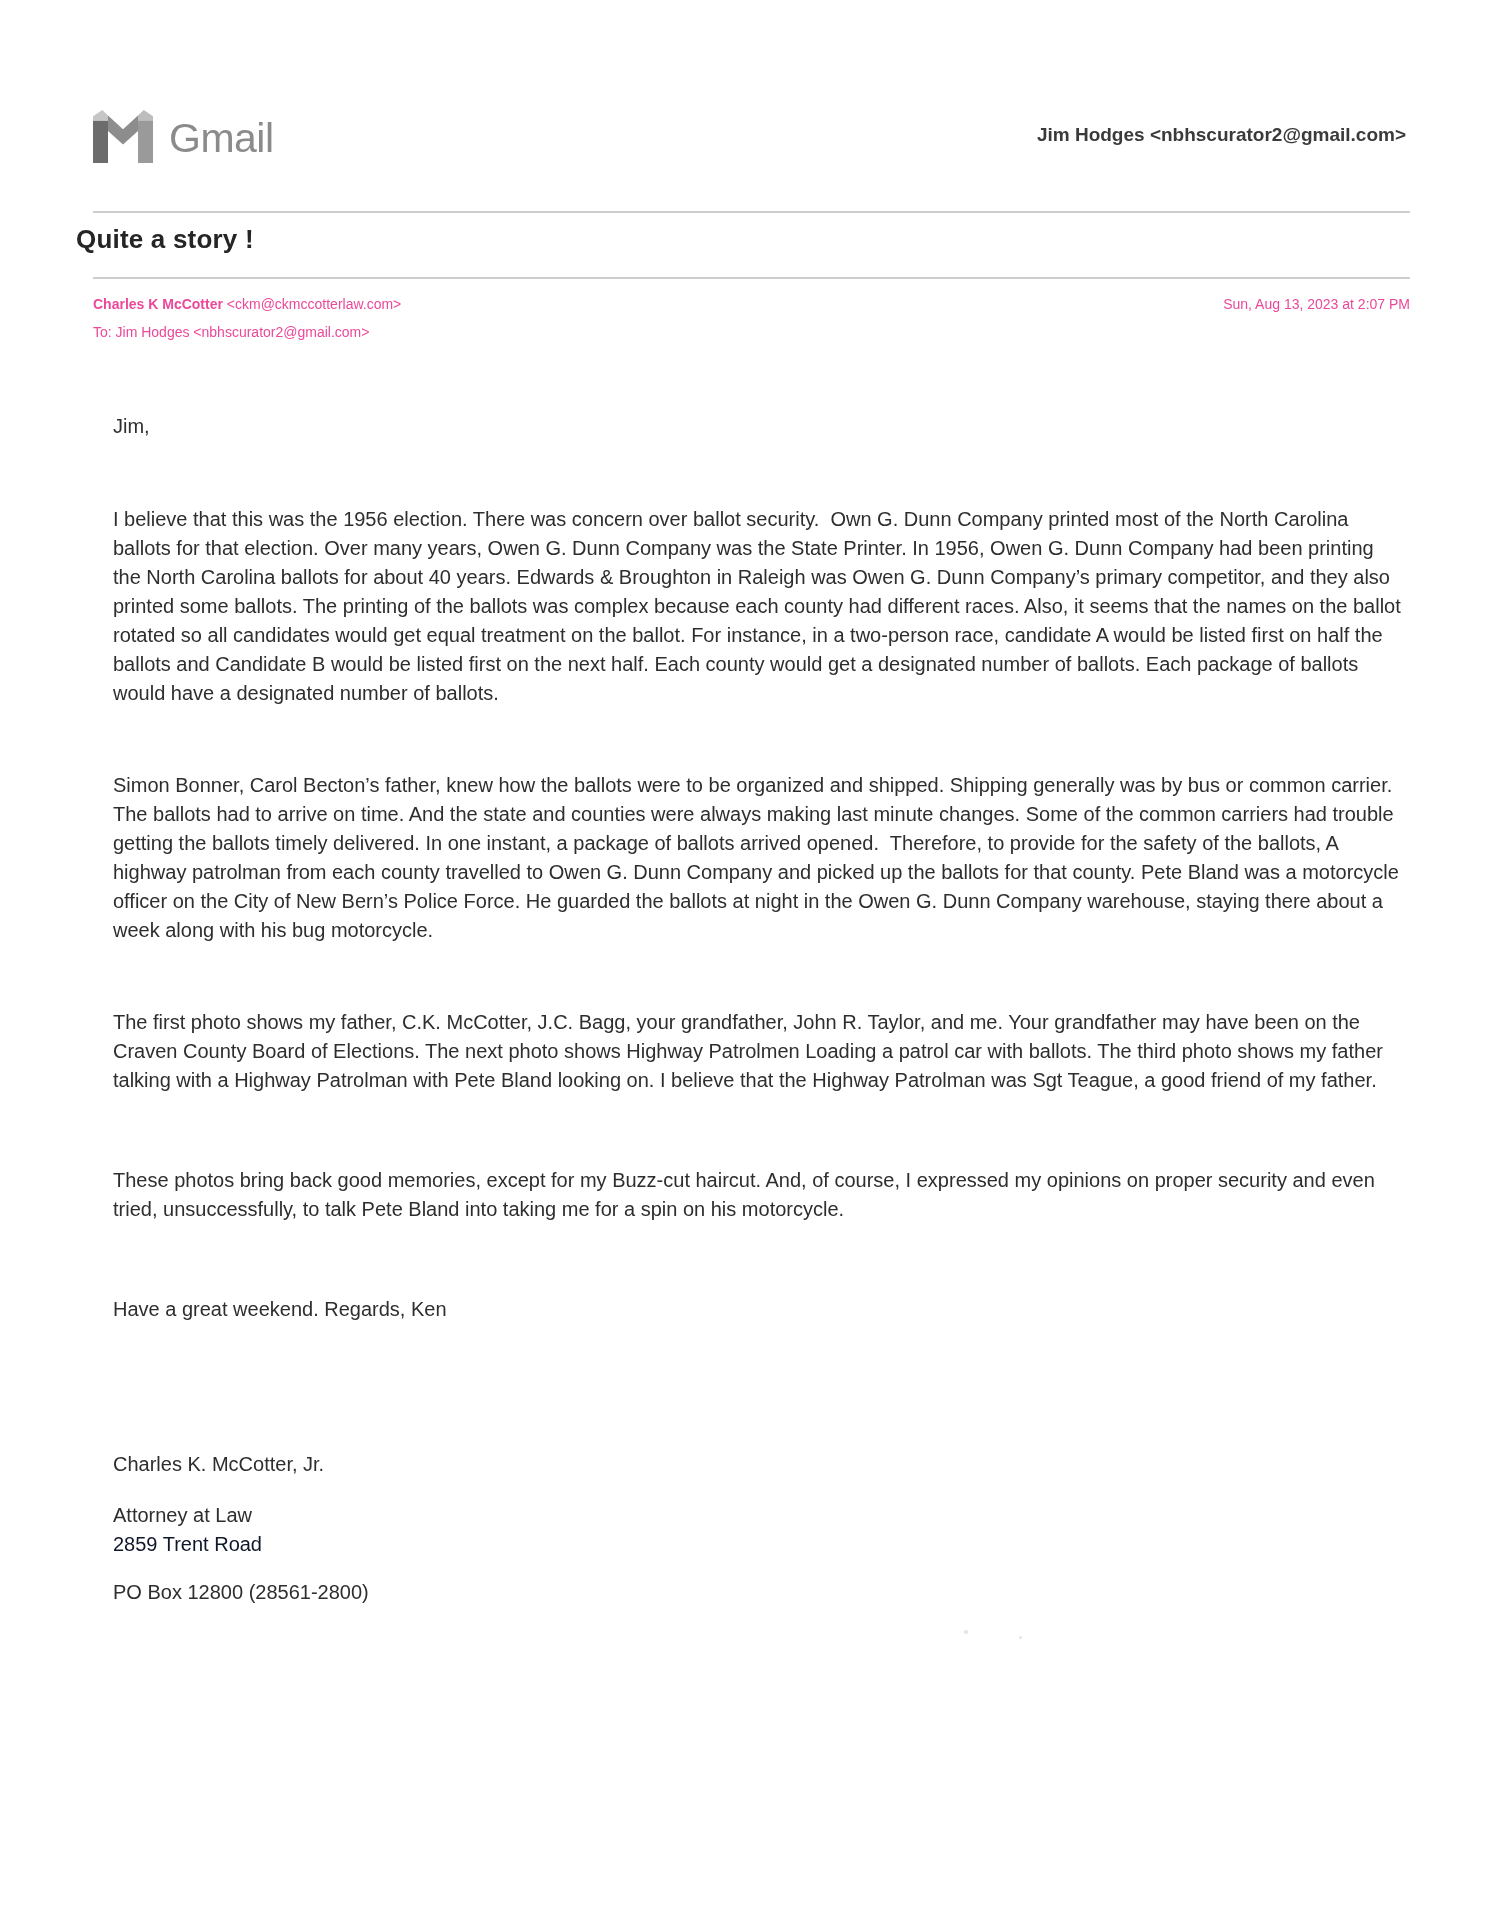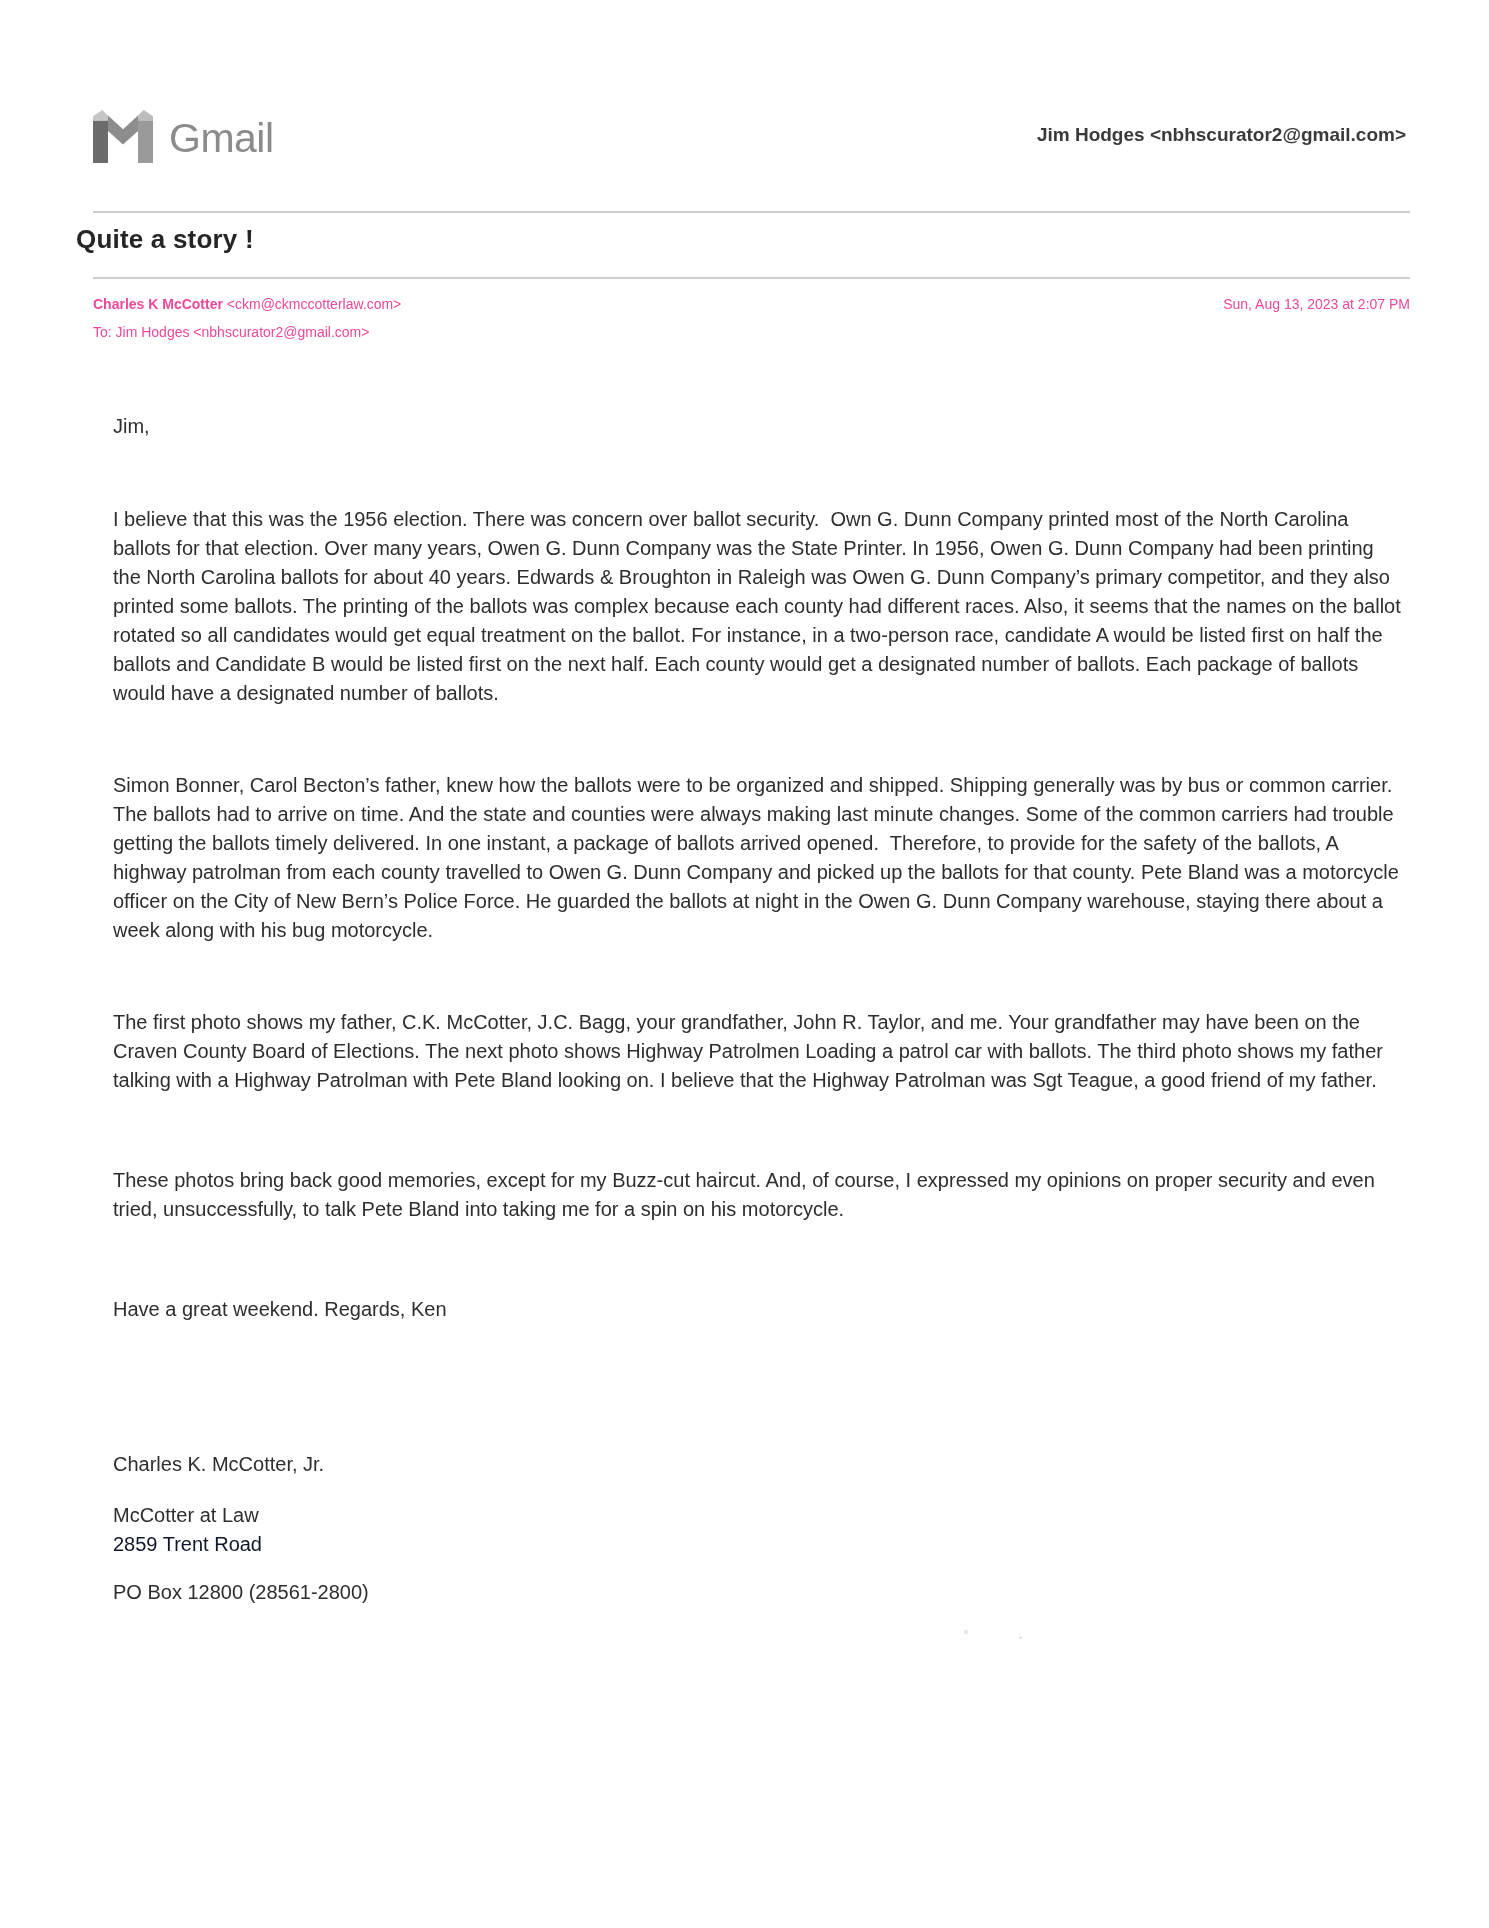--- a/index.html
+++ b/index.html
@@ -163,21 +163,21 @@
 
   <div class="email-body">
     <p class="greeting">Jim,</p>
     <p class="para-gap-a">I believe that this was the 1956 election. There was concern over ballot security.  Own G. Dunn Company printed most of the North Carolina ballots for that election. Over many years, Owen G. Dunn Company was the State Printer. In 1956, Owen G. Dunn Company had been printing the North Carolina ballots for about 40 years. Edwards &amp; Broughton in Raleigh was Owen G. Dunn Company’s primary competitor, and they also printed some ballots. The printing of the ballots was complex because each county had different races. Also, it seems that the names on the ballot rotated so all candidates would get equal treatment on the ballot. For instance, in a two-person race, candidate A would be listed first on half the ballots and Candidate B would be listed first on the next half. Each county would get a designated number of ballots. Each package of ballots would have a designated number of ballots.</p>
     <p class="para-gap-a">Simon Bonner, Carol Becton’s father, knew how the ballots were to be organized and shipped. Shipping generally was by bus or common carrier. The ballots had to arrive on time. And the state and counties were always making last minute changes. Some of the common carriers had trouble getting the ballots timely delivered. In one instant, a package of ballots arrived opened.  Therefore, to provide for the safety of the ballots, A highway patrolman from each county travelled to Owen G. Dunn Company and picked up the ballots for that county. Pete Bland was a motorcycle officer on the City of New Bern’s Police Force. He guarded the ballots at night in the Owen G. Dunn Company warehouse, staying there about a week along with his bug motorcycle.</p>
     <p class="para-gap-b">The first photo shows my father, C.K. McCotter, J.C. Bagg, your grandfather, John R. Taylor, and me. Your grandfather may have been on the Craven County Board of Elections. The next photo shows Highway Patrolmen Loading a patrol car with ballots. The third photo shows my father talking with a Highway Patrolman with Pete Bland looking on. I believe that the Highway Patrolman was Sgt Teague, a good friend of my father.</p>
     <p class="para-gap-b">These photos bring back good memories, except for my Buzz-cut haircut. And, of course, I expressed my opinions on proper security and even tried, unsuccessfully, to talk Pete Bland into taking me for a spin on his motorcycle.</p>
     <p class="closing">Have a great weekend. Regards, Ken</p>
 
     <p class="sig-name">Charles K. McCotter, Jr.</p>
-    <p class="sig-title">McCotter at Law</p>
+    <p class="sig-title">Attorney at Law</p>
     <p class="sig-street">2859 Trent Road</p>
     <p class="sig-po">PO Box 12800 (28561-2800)</p>
   </div>
 
   <div class="speck speck-1"></div>
   <div class="speck speck-2"></div>
 
 </div>
 
 </body></html>

